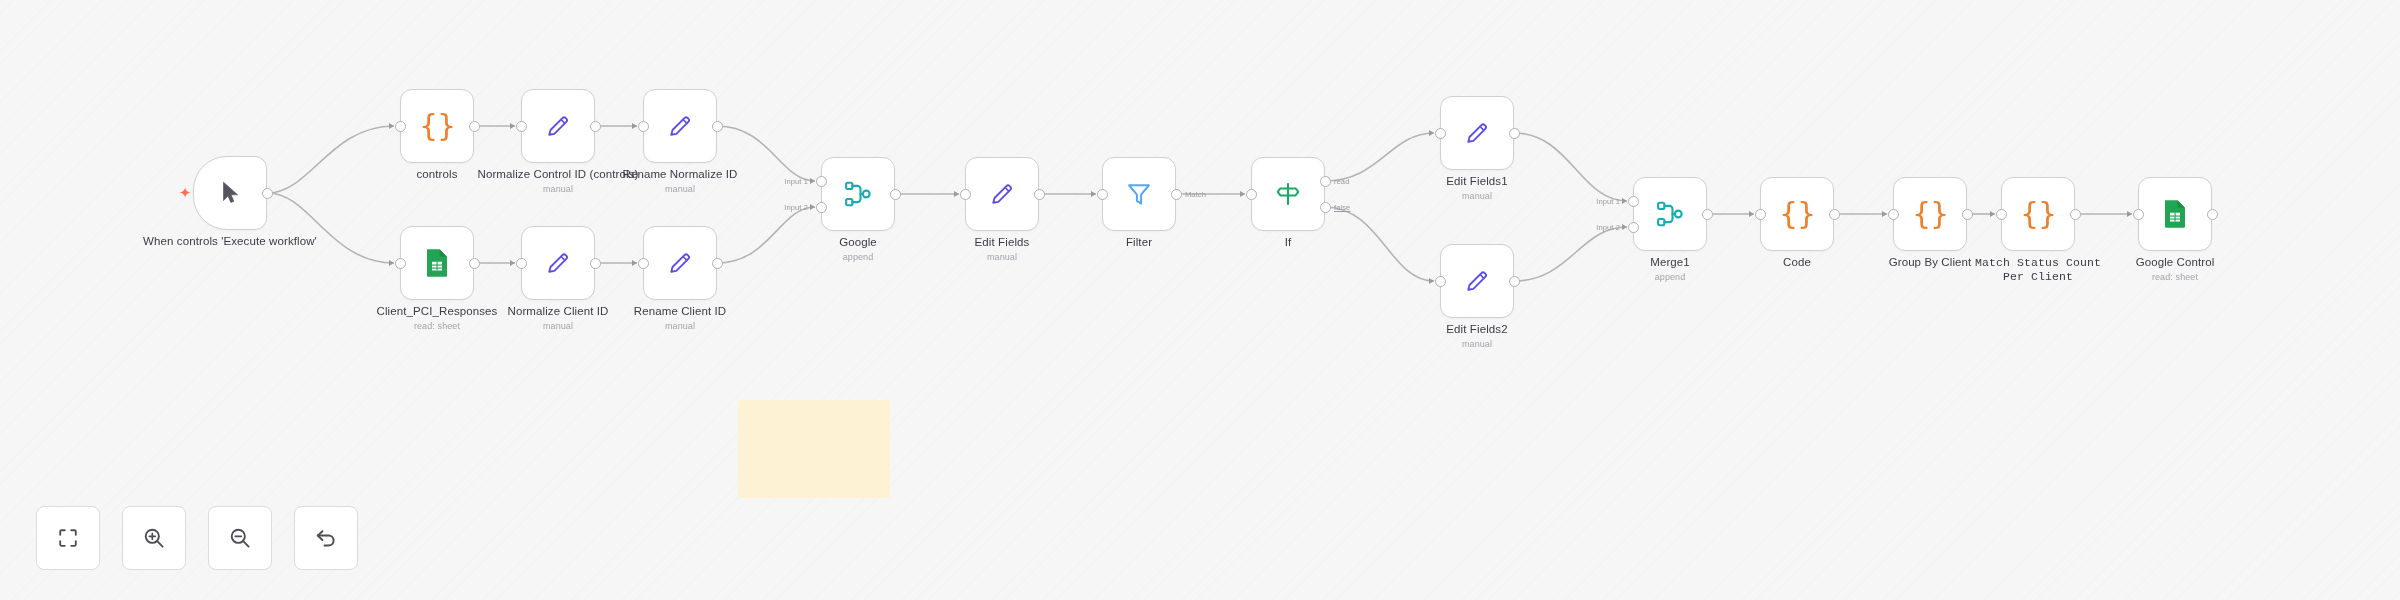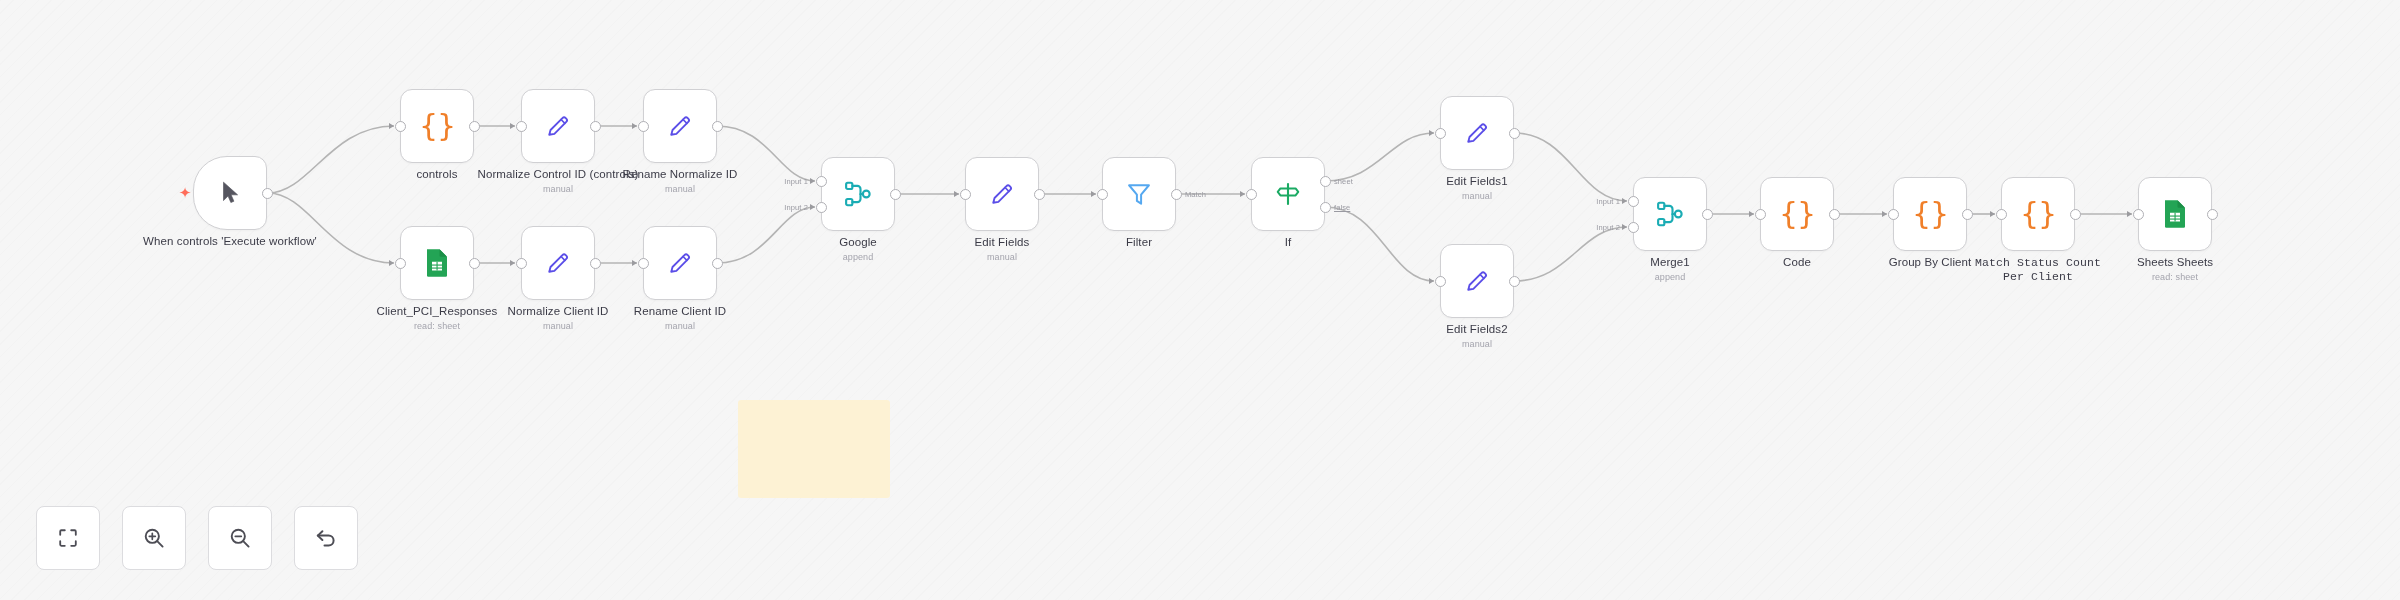--- a/index.html
+++ b/index.html
@@ -397,21 +397,21 @@
   <div class="node" style="left:1288px; top:194px;">
     <div class="node-box">
       <svg class="icon" width="28" height="28" viewBox="0 0 24 24">
         <path d="M12 3.5 V20.5" stroke="#1aaa63" stroke-width="1.8" stroke-linecap="round"></path>
         <path d="M12 7.2 H18.5 L20.8 10.2 L18.5 13.2 H12 Z" fill="none" stroke="#1aaa63" stroke-width="1.7" stroke-linejoin="round"></path>
         <path d="M12 7.2 H5.5 L3.2 10.2 L5.5 13.2 H12 Z" fill="none" stroke="#1aaa63" stroke-width="1.7" stroke-linejoin="round"></path>
       </svg>
     </div>
     <div class="port in"></div>
     <div class="port out" style="top:-18.5px;"></div>
-    <div class="port-label right" style="top:-17px;">sheet</div>
+    <div class="port-label right" style="top:-17px;">read</div>
     <div class="port out" style="top:7.5px;"></div>
     <div class="port-label right" style="top:9px;text-decoration:underline;">false</div>
     <div class="node-caption">
       <span>If</span>
     </div>
   </div>
 
   <div class="node" style="left:1477px; top:133px;">
     <div class="node-box">
       <svg class="icon" width="28" height="28" viewBox="0 0 24 24">
@@ -503,21 +503,21 @@
         <path d="M12 1 L18 7 H13 A1 1 0 0 1 12 6 Z" fill="#1b8f47"></path>
         <rect x="6" y="11" width="8" height="7" fill="#ffffff"></rect>
         <rect x="6" y="13.2" width="8" height="0.9" fill="#23a455"></rect>
         <rect x="6" y="15.6" width="8" height="0.9" fill="#23a455"></rect>
         <rect x="9.6" y="11" width="0.9" height="7" fill="#23a455"></rect>
       </svg>
     </div>
     <div class="port in"></div>
     <div class="port out"></div>
     <div class="node-caption">
-      <span>Sheets Sheets</span>
+      <span>Google Control</span>
       <span class="node-sub">read: sheet</span>
     </div>
   </div>
 
   <div id="sticky">
     <span></span>
   </div>
 
   <div id="toolbar">
 

